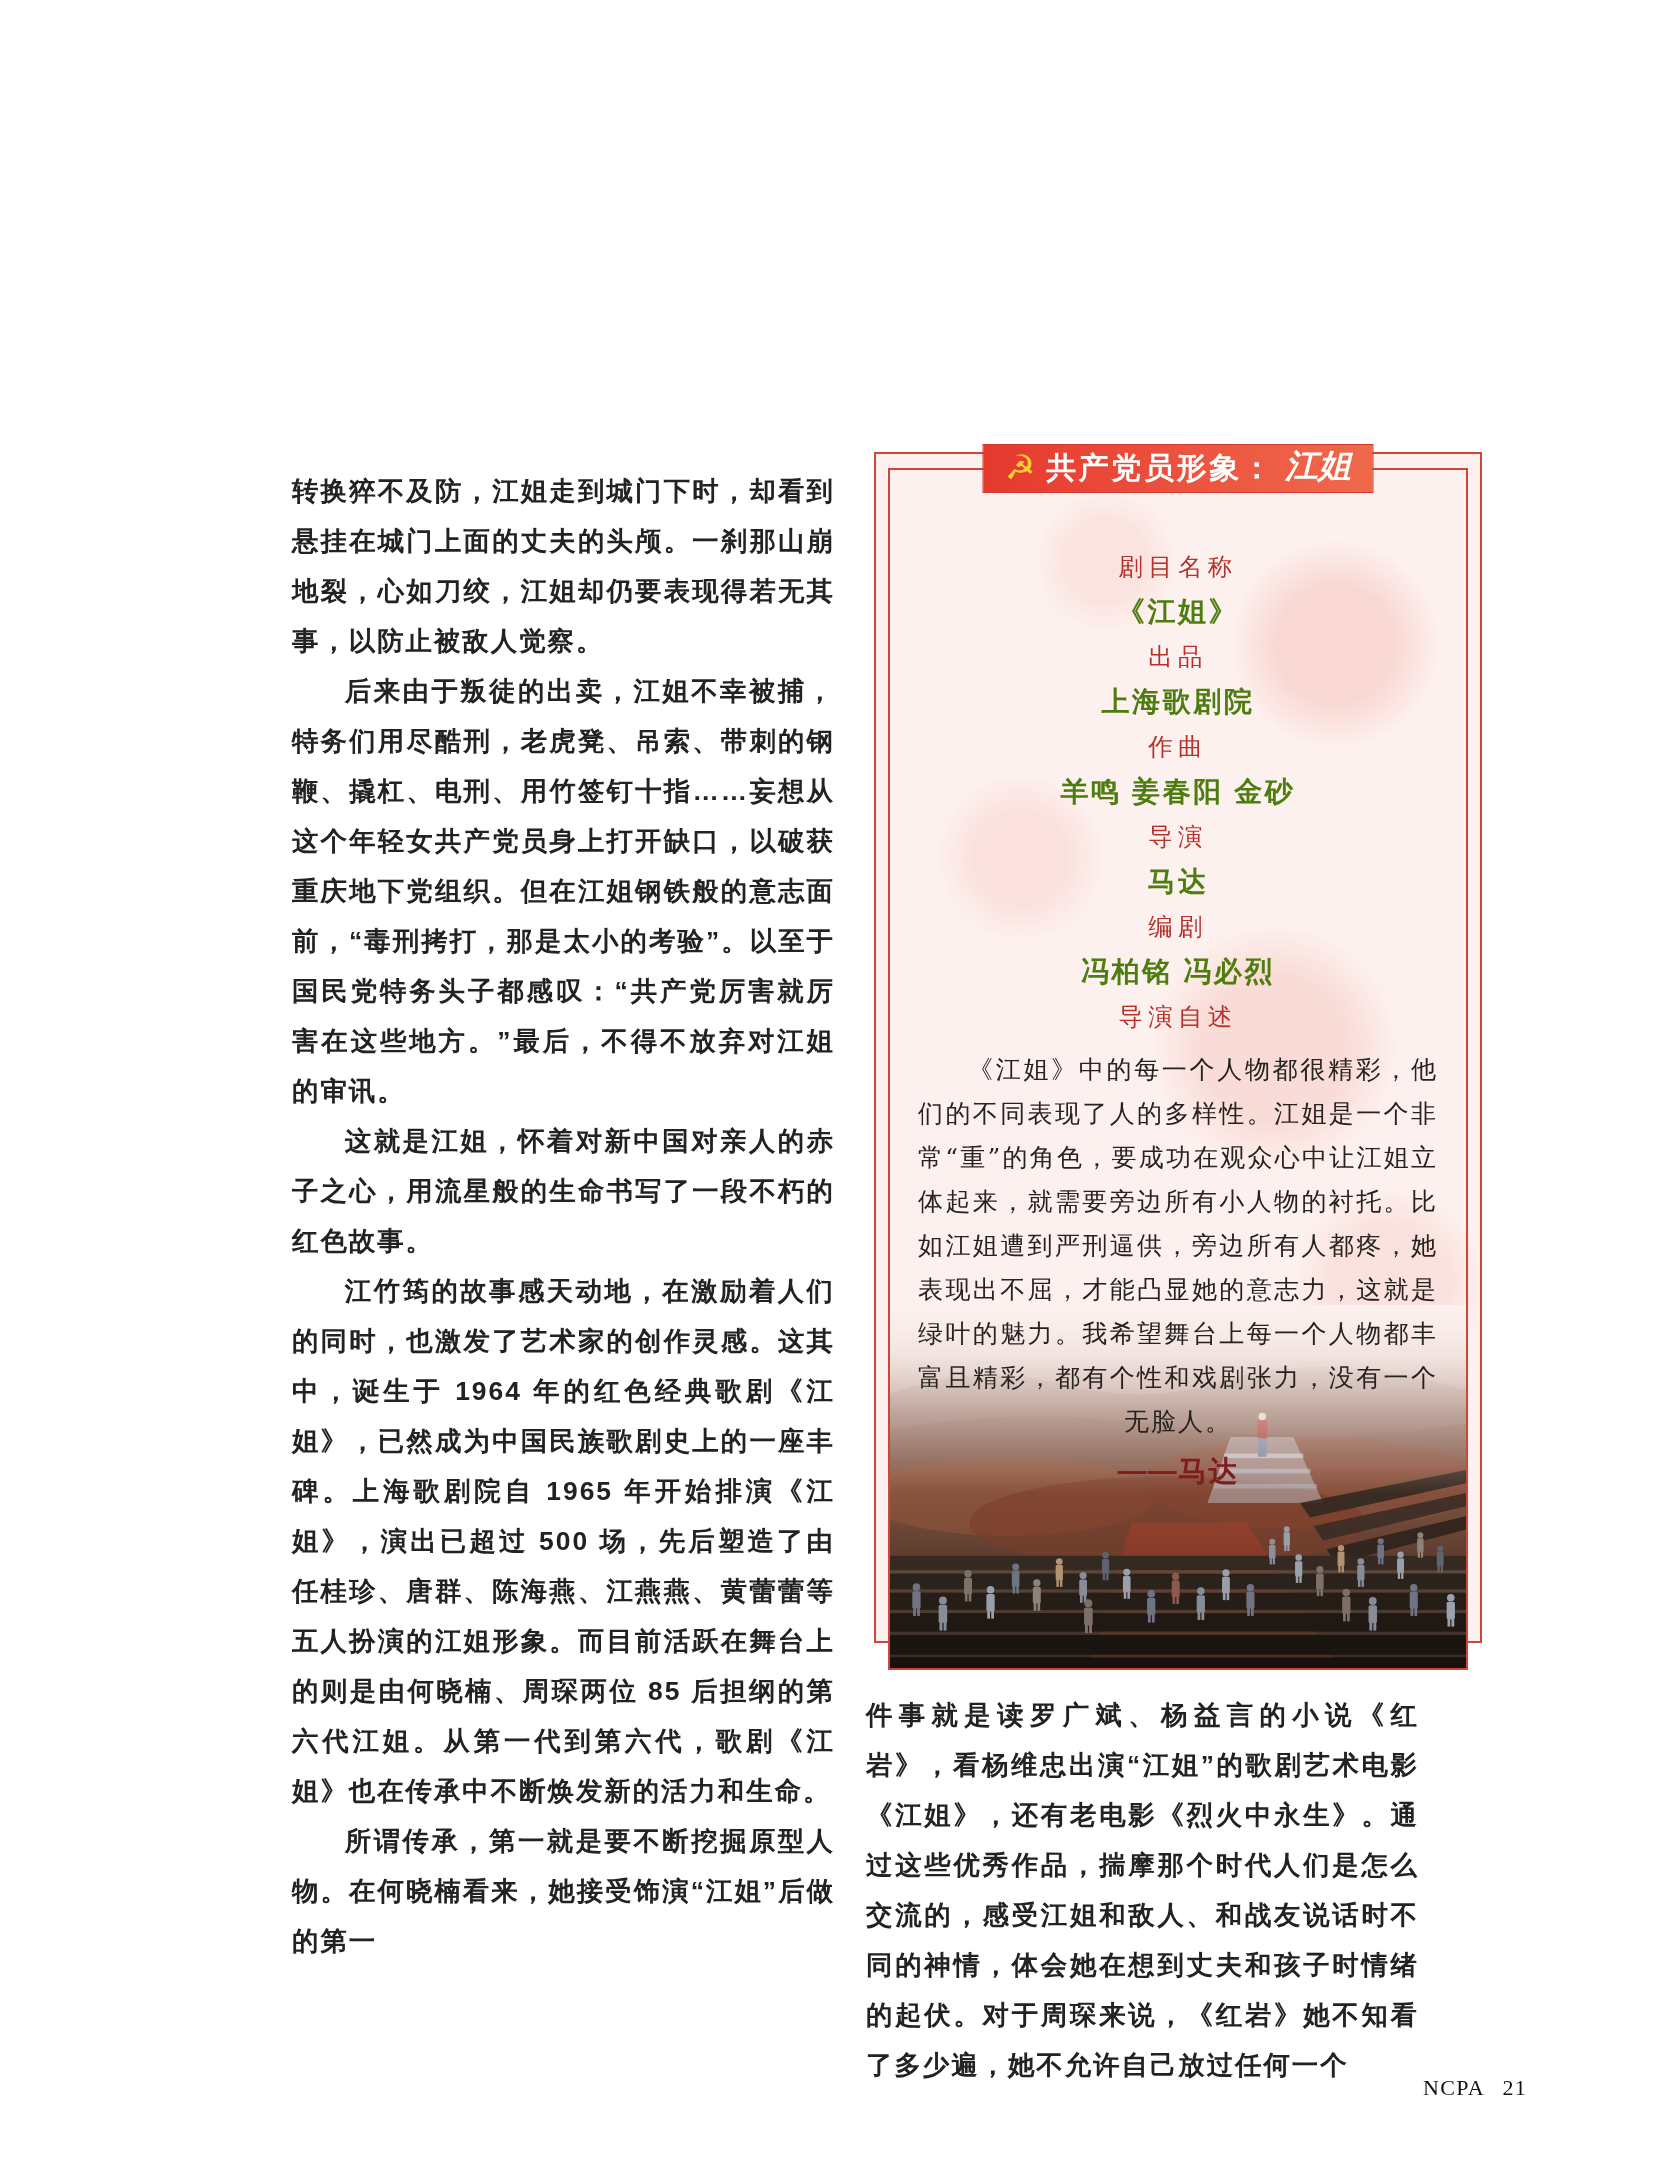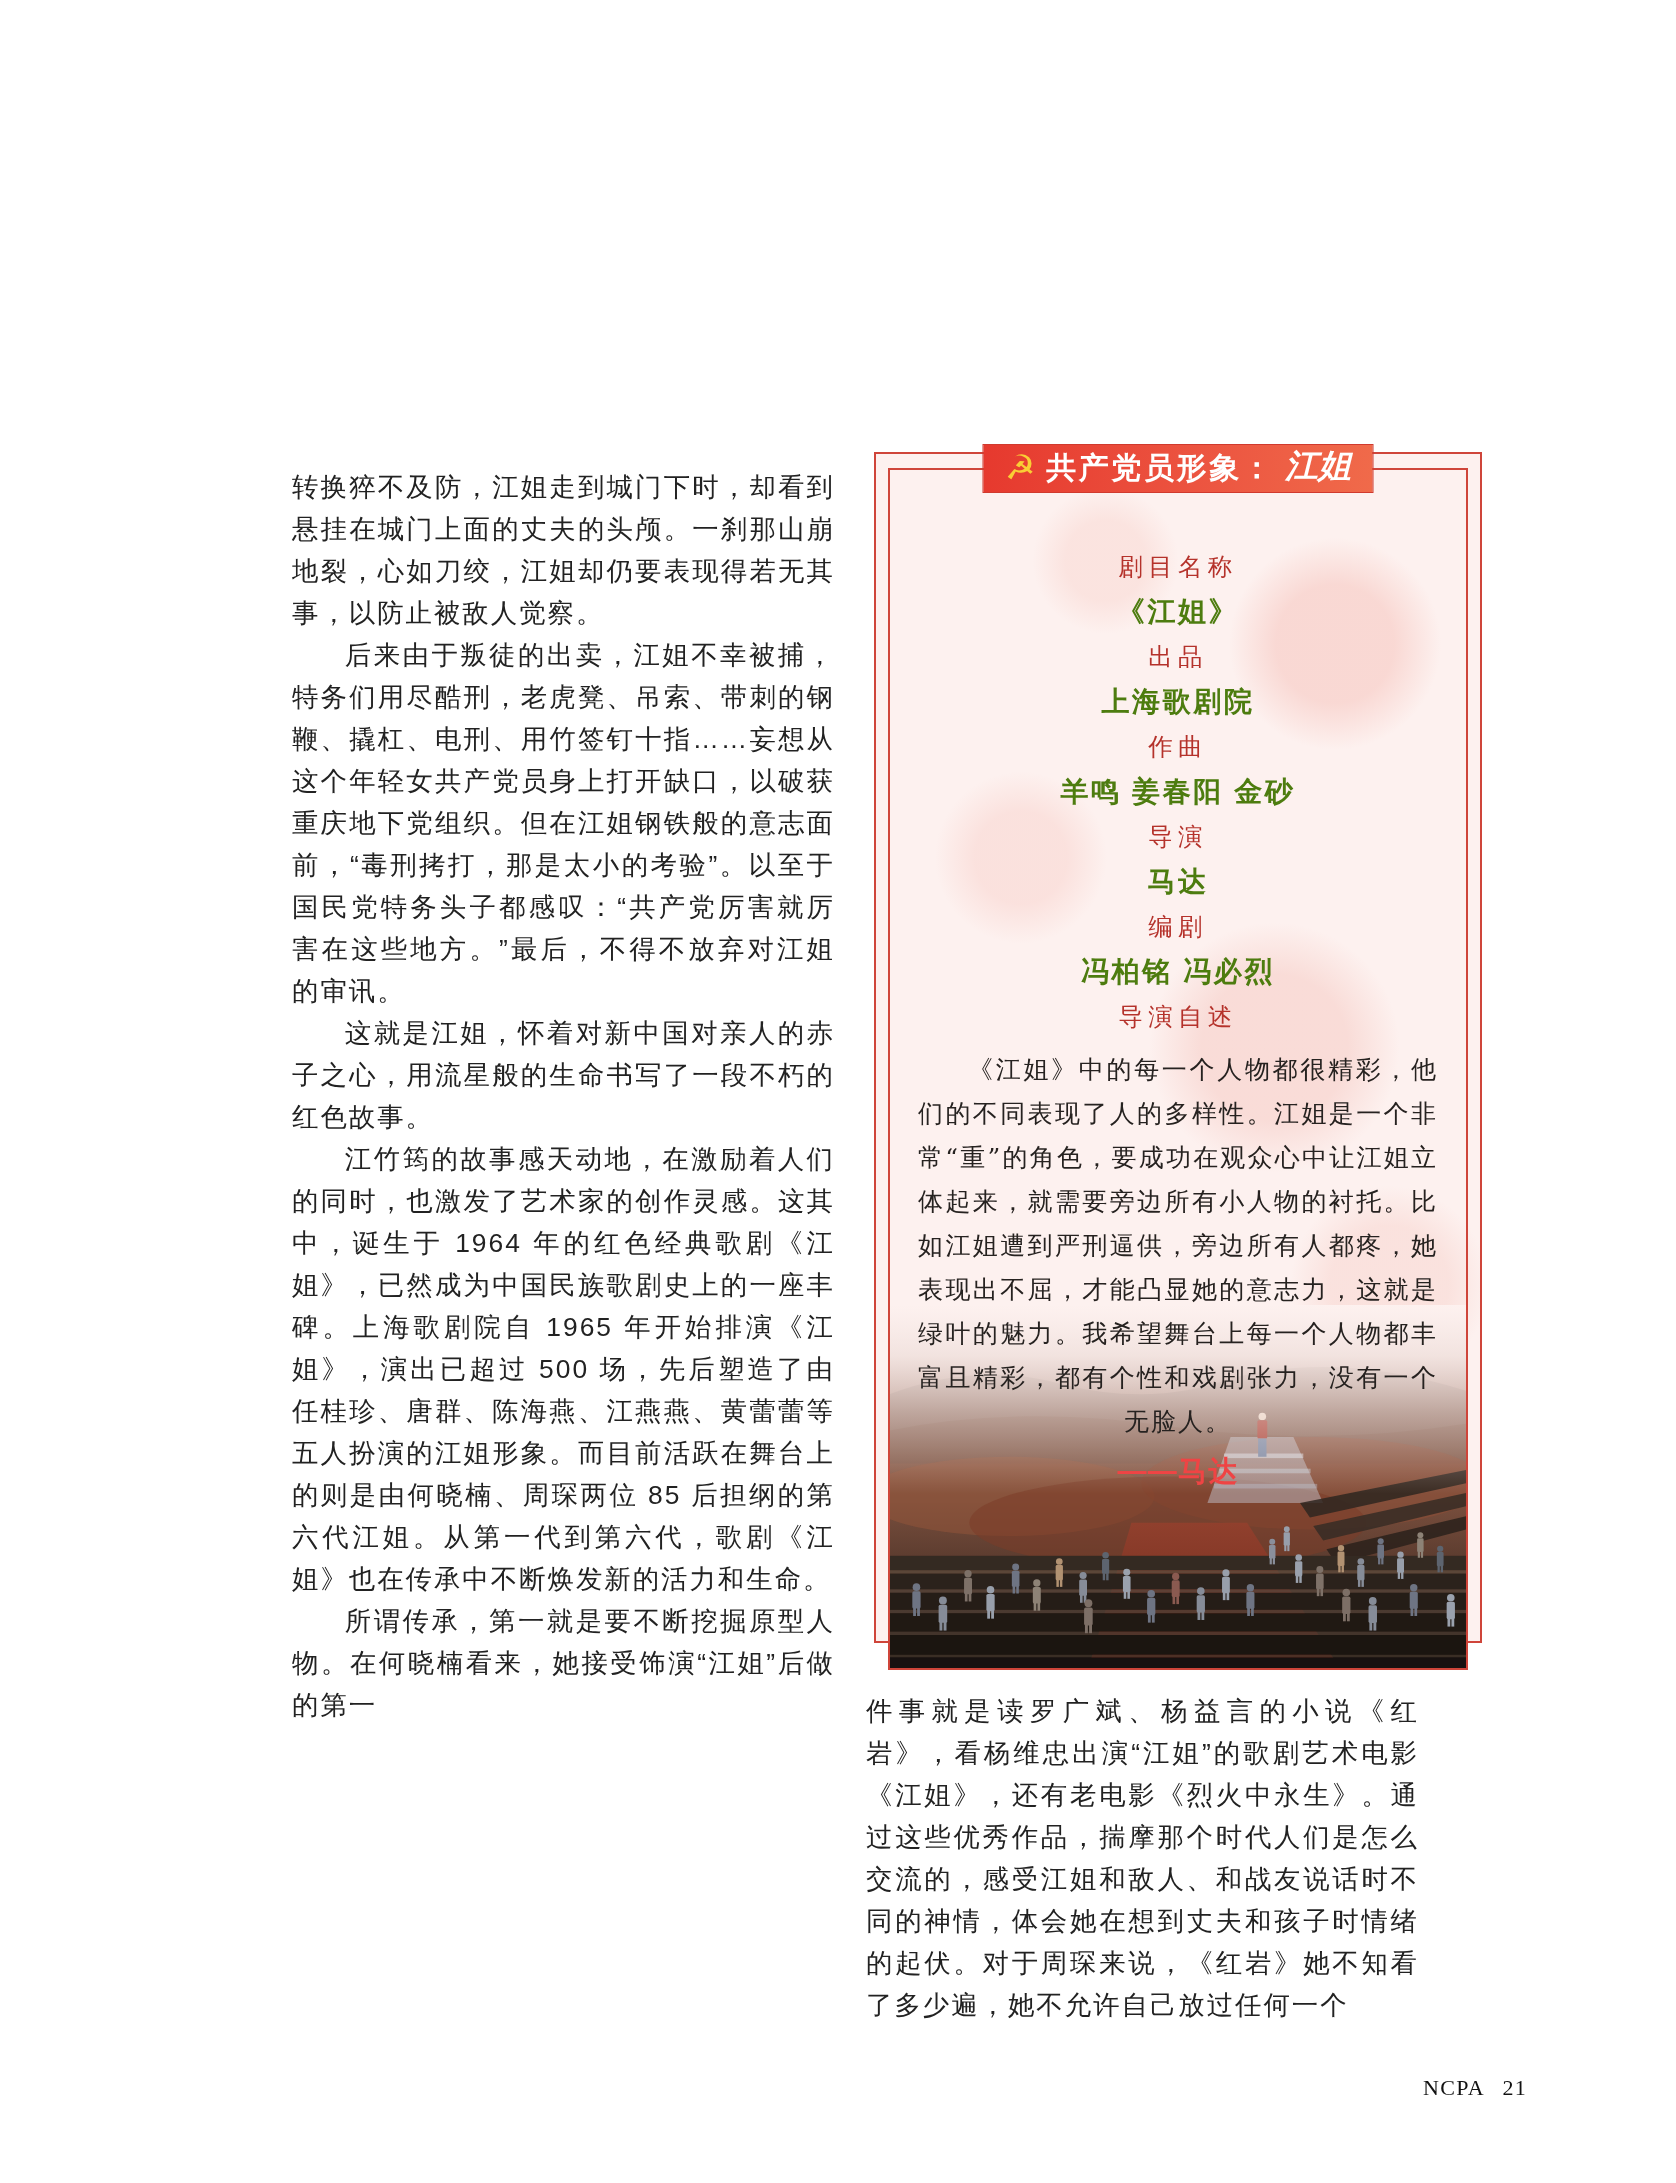--- a/index.html
+++ b/index.html
@@ -10,25 +10,25 @@
     background:#ffffff;
     font-family:"Liberation Sans", sans-serif;
     color:#1f1f1f;
     overflow:hidden;
   }
 
   
   .col{
     position:absolute;
     font-size:26.4px;
-    line-height:42px;
+    line-height:50px;
     letter-spacing:2px;
     text-align:justify;
     color:#222222;
-    font-weight:400;
+    font-weight:700;
   }
   .col p{margin:0;text-indent:2em;}
   .col p.cont{text-indent:0;}
   #left-col{left:292px;top:466px;width:543px;}
   #right-col{left:866px;top:1690px;width:553px;}
 
   
   .card-wrap{position:absolute;left:874px;top:452px;width:608px;height:1218px;}
   .outer-frame{
     position:absolute;left:0;top:0;width:604px;height:1187px;
@@ -102,21 +102,21 @@
     margin:9.2px 28px 0 28px;
     font-family:"DejaVu Serif", serif;
     font-size:25px;line-height:44px;letter-spacing:2px;
     color:#262220;
     text-align:justify;
     text-align-last:center;
     text-indent:2em;
   }
   .attribution{
     margin-top:6.6px;
-    font-size:29px;font-weight:bold;color:#ef4444;letter-spacing:1.3px;
+    font-size:29px;font-weight:bold;color:#7f1d1d;letter-spacing:1.3px;
     line-height:40px;
   }
 
   
   .page-num{
     position:absolute;left:1423px;top:2061px;
     font-size:22px;color:#111111;letter-spacing:1.3px;word-spacing:12px;
     font-family:Liberation Serif, serif;
     margin-top:14px;
   }

